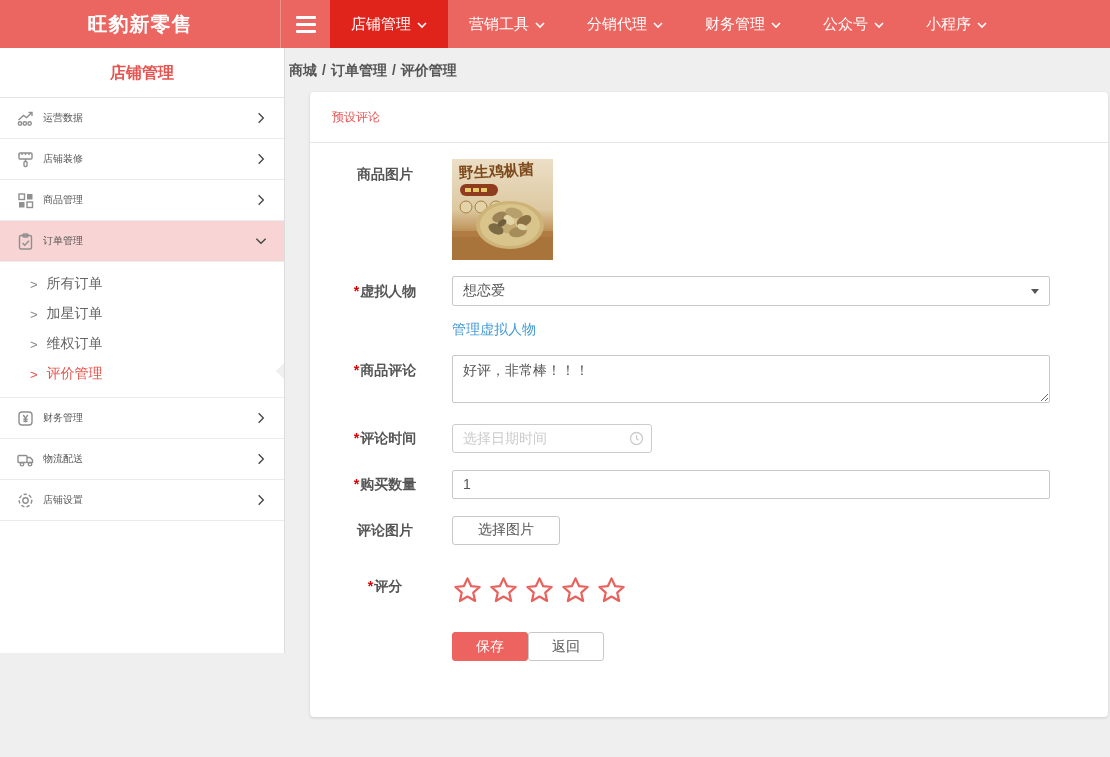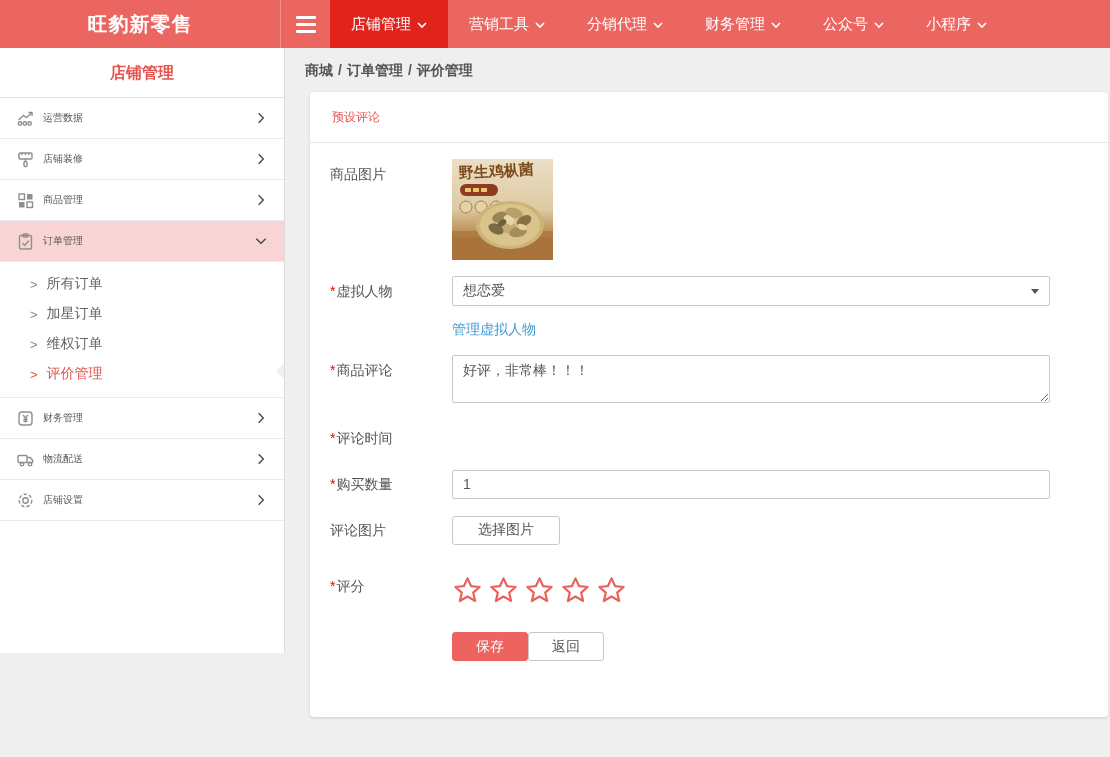--- a/index.html
+++ b/index.html
@@ -30,31 +30,31 @@
   .menu-item .mi-icon { width: 20px; height: 20px; flex: none; margin-right: 7px; display: flex; align-items: center; }
   .menu-item .mi-label { flex: 1; }
   .submenu { border-bottom: 1px solid #ebebeb; padding: 7px 0 8px; }
   .sub-item { height: 30px; display: flex; align-items: center; padding-left: 30px; font-size: 14px; color: #666; cursor: pointer; }
   .sub-item .gt { color: #888; margin-right: 9px; font-size: 13px; }
   .sub-item.active, .sub-item.active .gt { color: #e4534b; }
   .notch { position: absolute; right: 0; top: 315px; width: 0; height: 0;
            border-top: 8px solid transparent; border-bottom: 8px solid transparent; border-right: 8px solid #efefef; }
 
   main { flex: 1; background: #efefef; min-width: 0; }
-  .breadcrumb { padding: 14px 0 12px 20px; font-size: 14px; font-weight: bold; color: #555; }
+  .breadcrumb { padding: 14px 0 12px 4px; font-size: 14px; font-weight: bold; color: #555; }
   .breadcrumb .sep { margin: 0 5px; }
 
   
   .card { margin: 0 2px 0 25px; background: #fff; border-radius: 4px; box-shadow: 0 1px 3px rgba(0,0,0,.14); }
   .card-head { padding: 17px 22px 16px; font-size: 12px; color: #e85352; border-bottom: 1px solid #e7e7e7; }
   .card-body { padding: 16px 20px 56px; }
 
   .frow { display: flex; align-items: center; margin-bottom: 16px; }
   .frow.top { align-items: flex-start; }
-  .flabel { width: 110px; flex: none; text-align: left; font-size: 14px; font-weight: normal; color: #555; line-height: 30px; }
+  .flabel { width: 110px; flex: none; text-align: center; font-size: 14px; font-weight: bold; color: #555; line-height: 30px; }
   .flabel .req { color: #e00000; margin-right: 1px; }
   .fctrl { margin-left: 12px; }
 
   .product-img { width: 101px; height: 101px; display: block; }
 
   .selectbox { width: 598px; height: 30px; border: 1px solid #c8c8c8; border-radius: 2px; background: #fff;
                display: flex; align-items: center; justify-content: space-between; padding: 0 10px;
                font-size: 14px; color: #555; cursor: pointer; }
   .caret { width: 0; height: 0; border-left: 4px solid transparent; border-right: 4px solid transparent;
            border-top: 5px solid #555; }
@@ -324,20 +324,27 @@
 
           <div class="frow top">
             <div class="flabel"><span class="req">*</span><span>商品评论</span></div>
             <div class="fctrl">
               <textarea class="comment" style="">好评，非常棒！！！</textarea>
             </div>
           </div>
 
           <div class="frow">
             <div class="flabel"><span class="req">*</span><span>评论时间</span></div>
+            <div class="fctrl datewrap">
+              <input class="date" type="text" placeholder="选择日期时间" style="">
+              <svg class="clock" width="15" height="15" viewBox="0 0 15 15">
+                <circle cx="7.5" cy="7.5" r="6" fill="none" stroke="#ccc" stroke-width="1.3"></circle>
+                <path d="M7.5 4.2 V7.7 l2.3 1.6" fill="none" stroke="#ccc" stroke-width="1.3"></path>
+              </svg>
+            </div>
           </div>
 
           <div class="frow">
             <div class="flabel"><span class="req">*</span><span>购买数量</span></div>
             <div class="fctrl">
               <input class="qty" type="text" value="1" style="">
             </div>
           </div>
 
           <div class="frow">

